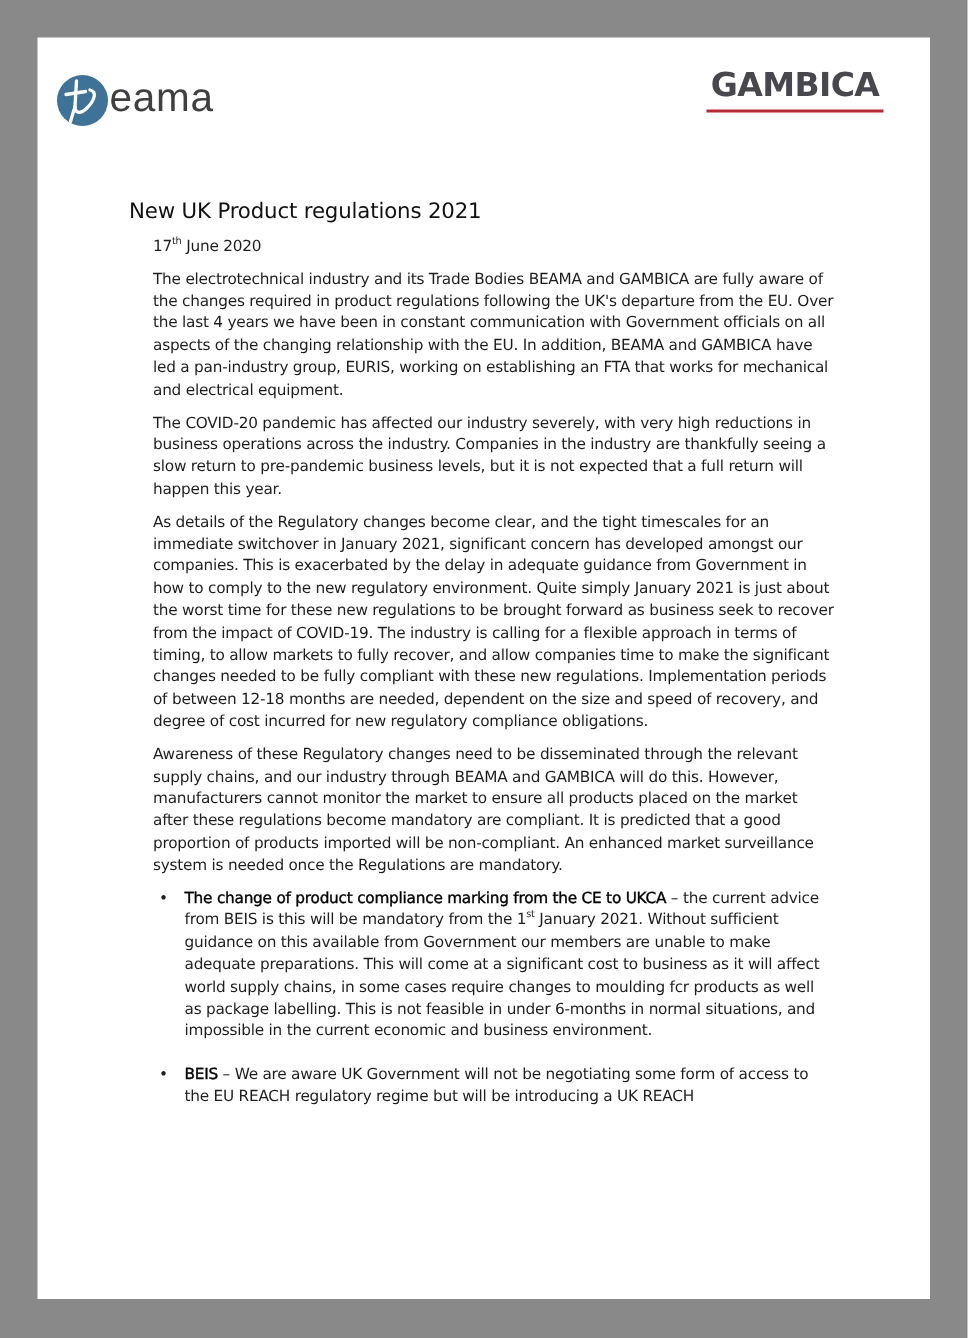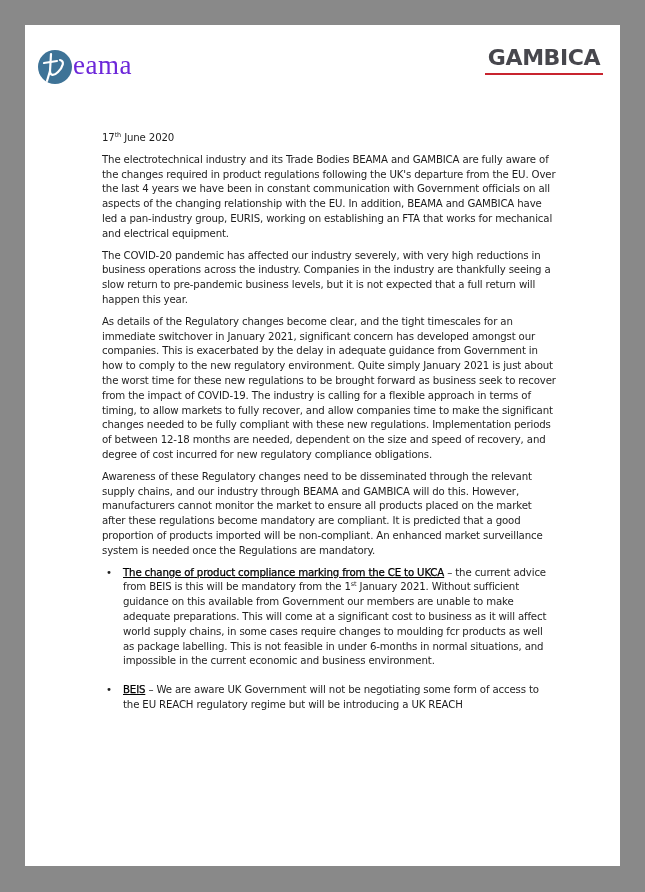--- a/index.html
+++ b/index.html
@@ -2,35 +2,35 @@
 <html><head>
 <meta charset="utf-8">
 <style>
   html, body { margin:0; padding:0; }
   body { width:645px; height:892px; background:#898989; position:relative; overflow:hidden;
          font-family:"DejaVu Sans", sans-serif; }
   .page { position:absolute; left:25px; top:25px; width:595px; height:841px; background:#ffffff; overflow:hidden; }
   .beama-logo { position:absolute; left:13px; top:23px; height:38px; display:flex; align-items:center; }
   .beama-mark { width:34px; height:34px; border-radius:50%; background:#3e7397; position:relative; }
   .beama-mark svg { position:absolute; left:0; top:0; }
-  .beama-text { font-family:Liberation Serif, serif; font-size:27px; color:#6d28d9; margin-left:1px;
+  .beama-text { font-family:Liberation Sans, sans-serif; font-size:27px; color:#404040; margin-left:1px;
                 letter-spacing:0.5px; font-weight:normal; line-height:1; margin-top:-3px; }
-  .gambica-logo { position:absolute; left:460px; top:22px; width:118px; }
+  .gambica-logo { position:absolute; left:446px; top:22px; width:118px; }
   .gambica-text { font-family:"DejaVu Sans", sans-serif; font-weight:bold; font-size:22px; color:#47474d;
                   letter-spacing:-0.4px; line-height:1; display:block; text-align:center; }
   .gambica-bar { height:2px; background:#c8242f; margin-top:4px; }
   .content { position:absolute; left:61px; top:106px; width:470px; color:#1e1e1e;
              font-family:"DejaVu Sans", sans-serif; font-size:10.2px; line-height:14.8px; letter-spacing:-0.15px; }
   h1 { font-size:14.2px; font-weight:normal; margin:0 0 7px 0; line-height:20px; letter-spacing:-0.1px; color:#111; }
   p { margin:0 0 7px 16px; }
   sup { font-size:6.5px; line-height:0; vertical-align:super; }
   ul { margin:0; padding:0; list-style:none; }
   li { position:relative; padding-left:37px; margin-bottom:14px; }
   li .bullet { position:absolute; left:20px; top:0; }
-  b { font-weight:normal; color:#000;text-decoration:underline; -webkit-text-stroke:0.25px #000; }
+  b { font-weight:normal; color:#000; -webkit-text-stroke:0.25px #000; }
 </style>
 </head>
 <body>
 
 <div class="page">
 
   <div class="beama-logo">
     <div class="beama-mark">
       <svg width="34" height="34" viewBox="0 0 34 34">
         <path d="M6 13 L19 11" stroke="#fff" stroke-width="2.2" fill="none" stroke-linecap="round"></path>
@@ -40,20 +40,21 @@
     </div>
     <span class="beama-text">eama</span>
   </div>
 
   <div class="gambica-logo">
     <span class="gambica-text">GAMBICA</span>
     <div class="gambica-bar"></div>
   </div>
 
   <div class="content">
+    <h1>New UK Product regulations 2021</h1>
     <p><span>17</span><sup>th</sup><span> June 2020</span></p>
     <p>The electrotechnical industry and its Trade Bodies BEAMA and GAMBICA are fully aware of the changes required in product regulations following the UK's departure from the EU. Over the last 4 years we have been in constant communication with Government officials on all aspects of the changing relationship with the EU. In addition, BEAMA and GAMBICA have led a pan-industry group, EURIS, working on establishing an FTA that works for mechanical and electrical equipment.</p>
     <p>The COVID-20 pandemic has affected our industry severely, with very high reductions in business operations across the industry. Companies in the industry are thankfully seeing a slow return to pre-pandemic business levels, but it is not expected that a full return will happen this year.</p>
     <p>As details of the Regulatory changes become clear, and the tight timescales for an immediate switchover in January 2021, significant concern has developed amongst our companies. This is exacerbated by the delay in adequate guidance from Government in how to comply to the new regulatory environment. Quite simply January 2021 is just about the worst time for these new regulations to be brought forward as business seek to recover from the impact of COVID-19. The industry is calling for a flexible approach in terms of timing, to allow markets to fully recover, and allow companies time to make the significant changes needed to be fully compliant with these new regulations. Implementation periods of between 12-18 months are needed, dependent on the size and speed of recovery, and degree of cost incurred for new regulatory compliance obligations.</p>
     <p>Awareness of these Regulatory changes need to be disseminated through the relevant supply chains, and our industry through BEAMA and GAMBICA will do this. However, manufacturers cannot monitor the market to ensure all products placed on the market after these regulations become mandatory are compliant. It is predicted that a good proportion of products imported will be non-compliant. An enhanced market surveillance system is needed once the Regulations are mandatory.</p>
 
     <ul>
       <li>
         <span class="bullet">•</span>
         <b>The change of product compliance marking from the CE to UKCA</b><span> – the current advice from BEIS is this will be mandatory from the 1</span><sup>st</sup><span> January 2021.  Without sufficient guidance on this available from Government our members are unable to make adequate preparations.  This will come at a significant cost to business as it will affect world supply chains, in some cases require changes to moulding fcr products as well as package labelling. This is not feasible in under 6-months in normal situations, and impossible in the current economic and business environment.</span>

